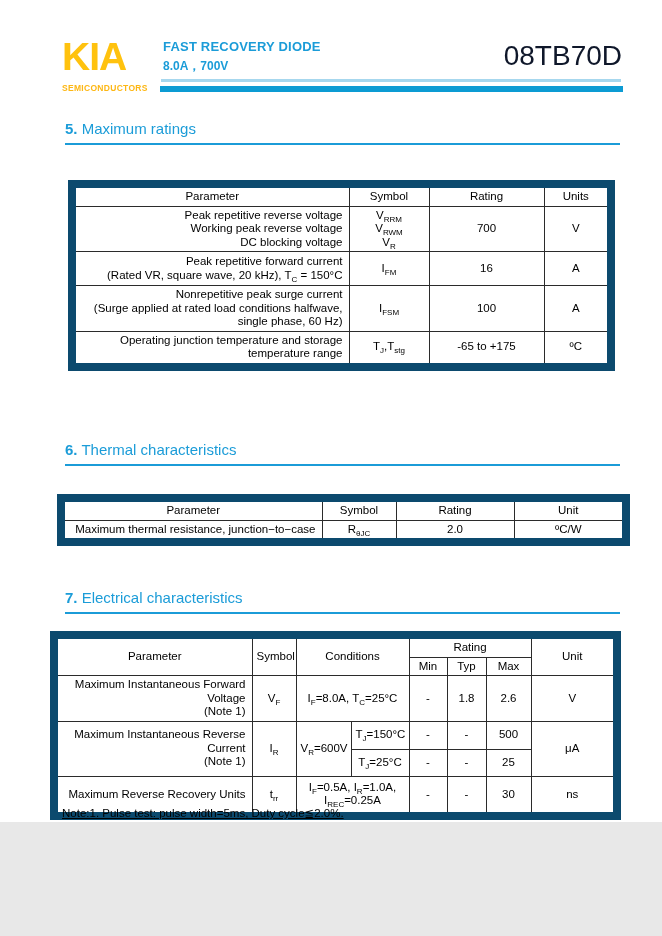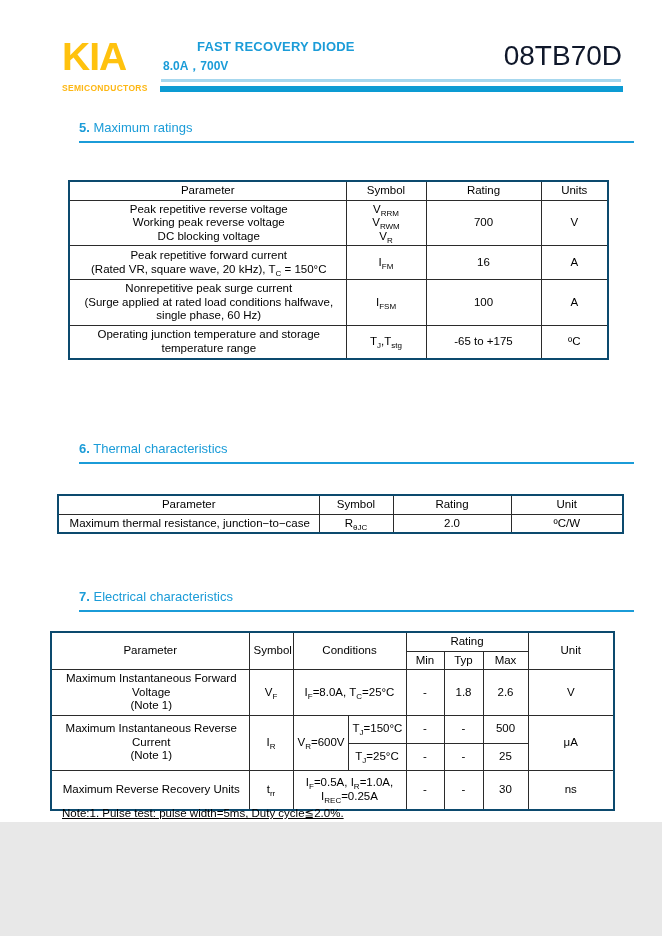--- a/index.html
+++ b/index.html
@@ -7,46 +7,46 @@
   .page {
     position:relative; width:662px; height:822px; margin:0 auto;
     background:#ffffff; color:#000; overflow:hidden;
   }
 
   
   .logo-block { position:absolute; left:62px; top:36px; width:100px; }
   .logo-text { font-size:39px; font-weight:bold; color:#ffc20e; line-height:1.1; letter-spacing:-1px; }
   .logo-sub  { font-size:8.5px; font-weight:bold; color:#fdb714; letter-spacing:0.3px; margin-top:4px; white-space:nowrap; }
   .header-title { position:absolute; left:163px; top:39px; color:#1b9cd8; font-weight:bold; }
-  .header-title .l1 { font-size:13px; letter-spacing:0.2px;margin-left:34px; }
+  .header-title .l1 { font-size:13px; letter-spacing:0.2px; }
   .header-title .l2 { font-size:12px; margin-top:4px; }
   .part-number { position:absolute; right:40px; top:40px; font-size:28px; color:#0f172a; }
   .rule-light { position:absolute; left:161px; top:79px; width:460px; height:3px; background:#a6d7ee; }
   .rule-thick { position:absolute; left:160px; top:86px; width:463px; height:6px; background:#0c9bd3; }
 
   
   .section-heading {
-    position:absolute; left:79px; width:555px;
-    color:#1b9cd8; font-size:13px;
+    position:absolute; left:65px; width:555px;
+    color:#1b9cd8; font-size:15px;
     border-bottom:2px solid #1b9cd8; padding-bottom:6px;
   }
   .section-heading .num { font-weight:bold; }
   #sec5 { top:120px; }
   #sec6 { top:441px; }
   #sec7 { top:589px; }
 
   
-  table { border-collapse:collapse; table-layout:fixed; border:2px solid #0c4a6e; }
+  table { border-collapse:collapse; table-layout:fixed; border:8px solid #0c4a6e; }
   th, td {
     border:1px solid #2b2b2b;
     font-size:11.5px; font-weight:normal; color:#000;
     text-align:center; vertical-align:middle;
     padding:2px 4px; line-height:13.5px;
   }
-  td.pl { text-align:center; padding-left:8px; padding-right:6px; }
+  td.pl { text-align:right; padding-left:8px; padding-right:6px; }
   sub { font-size:8px; line-height:0; }
 
   #table1 { position:absolute; left:68px; top:180px; width:539px; }
   #table2 { position:absolute; left:57px; top:494px; width:565px; }
   #table3 { position:absolute; left:50px; top:631px; width:565px; }
 
   tr.h18 > th, tr.h18 > td { height:18px; }
   tr.h19 > th, tr.h19 > td { height:19px; }
   tr.h27 > td { height:27px; }
   tr.h28 > td { height:28px; }

